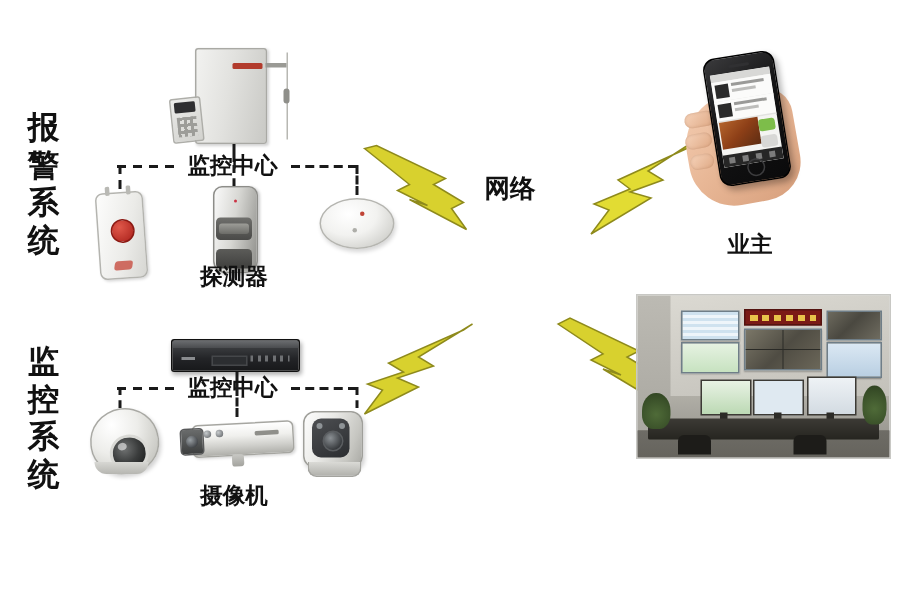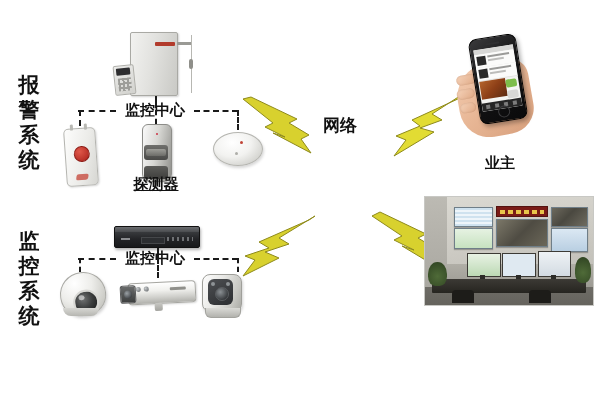--- a/index.html
+++ b/index.html
@@ -300,21 +300,21 @@
     </div>
   </div>
 
   <div class="dev" style="left:211px;top:130px;width:52px;height:36px;">
     <div class="smoke" style="left:2px;top:2px;">
       <div class="smoke-led"></div>
       <div class="smoke-hole"></div>
     </div>
   </div>
 
-  <div class="cap" style="left:118px;top:176px;width:76px;text-decoration:underline;">探测器</div>
+  <div class="cap" style="left:118px;top:176px;width:76px;">探测器</div>
 
   <div class="vlabel" style="left:6px;top:228px;">
     <span>监</span>
     <span>控</span>
     <span>系</span>
     <span>统</span>
   </div>
 
   <div class="dev" style="left:114px;top:226px;width:88px;height:24px;">
     <div class="nvr" style="left:0;top:0;">
@@ -357,20 +357,21 @@
     <div class="cube" style="left:2px;top:2px;">
       <div class="cube-face">
         <div class="cube-ir"></div>
         <div class="cube-ir r"></div>
         <div class="cube-lens"></div>
       </div>
       <div class="cube-base"></div>
     </div>
   </div>
 
+  <div class="cap" style="left:118px;top:322px;width:76px;">摄像机</div>
 
   <div class="net-label" style="left:323px;top:114px;">网络</div>
 
 
   <svg class="bolt" style="left:243px;top:97px;width:70px;height:58px;" viewBox="0 0 70 58">
     <polygon points="0,2 30,26 22,30 42,40 30,36 68,56 58,42 66,38 46,26 54,22 8,0" fill="#d8d12e" stroke="#8e8a1c" stroke-width="1"></polygon>
   </svg>
 
   <svg class="bolt" style="left:392px;top:92px;width:76px;height:66px;" viewBox="0 0 76 66">
     <polygon points="74,0 40,22 50,28 28,36 42,40 2,64 14,48 4,44 28,34 20,28 68,6" fill="#e2dc33" stroke="#8e8a1c" stroke-width="1"></polygon>

